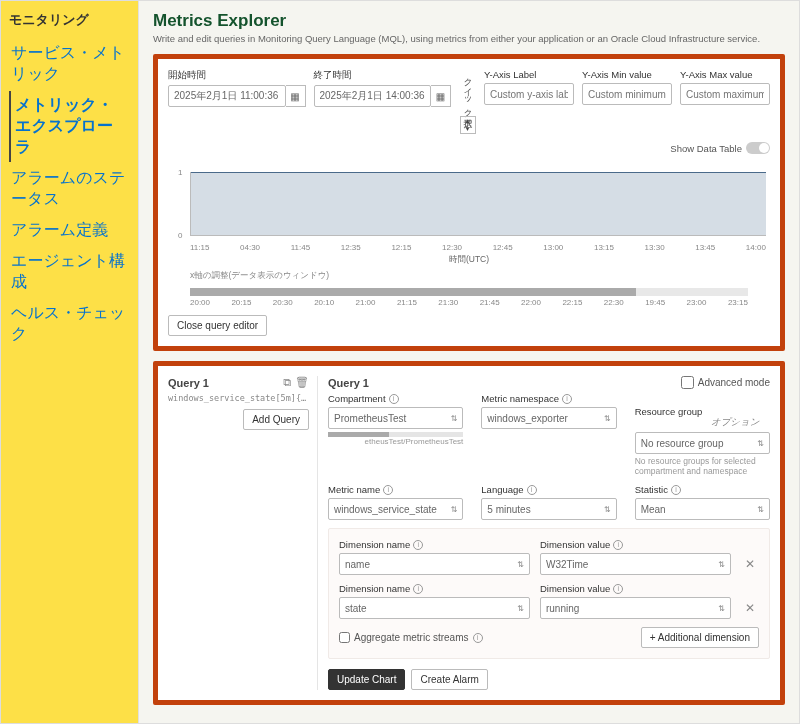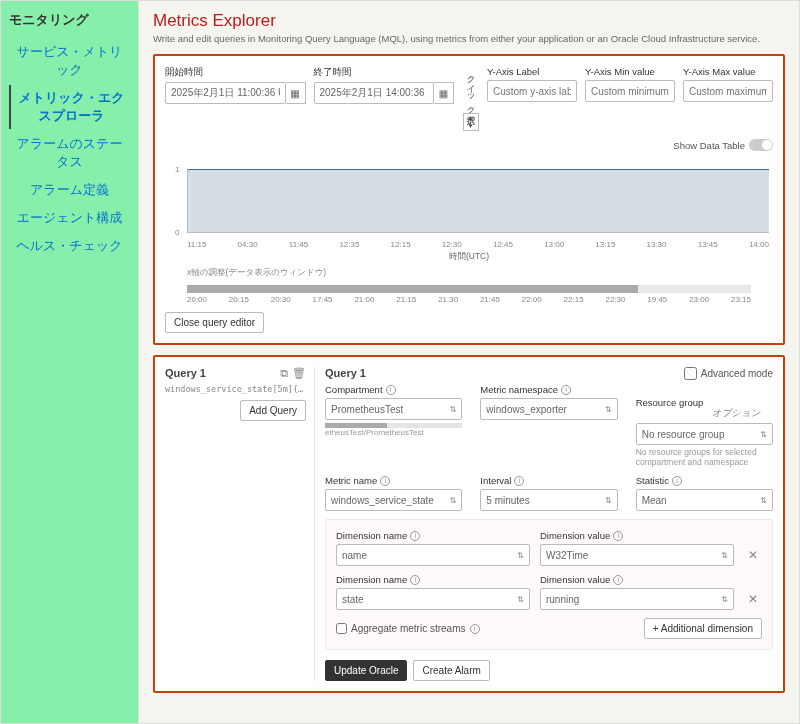--- a/index.html
+++ b/index.html
@@ -1,25 +1,25 @@
 <!DOCTYPE html>
 <html><head>
 <meta charset="utf-8">
 <style>
   * { box-sizing: border-box; margin: 0; padding: 0; }
   body { font-family: "Helvetica Neue", Arial, sans-serif; font-size: 11px; color: #444; }
   .page { display: flex; width: 800px; height: 724px; background: #f5f5f0; border: 1px solid #ddd; overflow: hidden; }
-  .sidebar { width: 138px; background: #86efac; padding: 10px 8px; border-right: 1px solid #e0e0e0; }
+  .sidebar { width: 138px; background: #fde047; padding: 10px 8px; border-right: 1px solid #e0e0e0; }
   .sidebar h3 { font-size: 13px; font-weight: 600; color: #333; margin-bottom: 10px; }
-  .sidebar a { display: block; font-size: 13px; color: #0572ce; text-decoration: none; padding: 4px 2px; margin-bottom: 2px; text-align: center; }
+  .sidebar a { display: block; font-size: 16px; color: #0572ce; text-decoration: none; padding: 4px 2px; margin-bottom: 2px; }
   .sidebar a.active { font-weight: 600; border-left: 2px solid #444; padding-left: 4px; }
   .main { flex: 1; padding: 10px 14px; overflow-y: auto; background: #f5f5f0; }
-  .main h1 { font-size: 17px; font-weight: 400; color: #b91c1c; margin-bottom: 2px; }
+  .main h1 { font-size: 17px; font-weight: 700; color: #14532d; margin-bottom: 2px; }
   .subtitle { font-size: 9.5px; color: #666; margin-bottom: 10px; }
-  .card { background: #fff; border: 2px solid #c2410c; padding: 10px; margin-bottom: 10px; border-radius: 2px; }
+  .card { background: #fff; border: 5px solid #c2410c; padding: 10px; margin-bottom: 10px; border-radius: 2px; }
   .controls-row { display: flex; gap: 8px; align-items: flex-start; margin-bottom: 8px; }
   .fld { display: flex; flex-direction: column; flex: 1; }
   .fld.sm { flex: 0 0 auto; width: 90px; }
   .fld-label { font-size: 9.5px; color: #333; margin-bottom: 3px; display: flex; align-items: center; gap: 3px; }
   .input, .select { font-size: 10px; padding: 3px 5px; border: 1px solid #bbb; border-radius: 2px; background: #fff; color: #666; height: 22px; width: 100%; }
   .dateinput { display: flex; align-items: center; }
   .dateinput .input { flex: 1; }
   .calico { width: 20px; border: 1px solid #bbb; border-left: none; height: 22px; display: flex; align-items: center; justify-content: center; font-size: 10px; color: #666; }
   .vert-label { writing-mode: vertical-rl; font-size: 9px; color: #555; padding: 2px; text-align: center; }
   .spin { display: flex; flex-direction: column; border: 1px solid #bbb; width: 16px; }
@@ -34,21 +34,21 @@
   .chart-ylab { position:absolute; left:10px; font-size:8px; color:#888; }
   .chart-axistitle { text-align:center; font-size:8.5px; color:#666; margin-top:2px; }
   .scroll-track { position:relative; height:8px; margin:6px 22px 2px 22px; background:#e8e8e8; }
   .scroll-thumb { position:absolute; left:0; width:80%; height:100%; background:#aaa; }
   .scroll-xlabels { display:flex; justify-content:space-between; margin:0 22px; font-size:8px; color:#888; }
   .btn { font-size:10px; padding:4px 8px; border:1px solid #bbb; background:#fff; border-radius:2px; cursor:pointer; color:#333; }
   .btn.primary { background:#333; color:#fff; border-color:#333; }
   .split { display:flex; gap:0; }
   .qleft { width:150px; border-right:1px solid #e5e5e5; padding-right:8px; }
   .qright { flex:1; padding-left:10px; }
-  .qhdr { display:flex; justify-content:space-between; align-items:flex-start; margin-bottom:4px; }
+  .qhdr { display:flex; justify-content:space-between; align-items:center; margin-bottom:4px; }
   .qtitle { font-size:11px; font-weight:600; color:#444; }
   .qicons { display:flex; gap:4px; color:#888; }
   .qcode { font-family: monospace; font-size:8.5px; color:#888; white-space:nowrap; overflow:hidden; text-overflow:ellipsis; margin-bottom:6px; }
   .adv { display:flex; align-items:center; gap:4px; font-size:10px; color:#555; }
   .row3 { display:flex; gap:18px; margin-bottom:8px; }
   .row3 > div { flex:1; }
   .sel-wrap { position:relative; }
   .sel-caret { position:absolute; right:6px; top:50%; transform:translateY(-50%); font-size:8px; color:#888; pointer-events:none; }
   .small-note { font-size:8.5px; color:#999; margin-top:2px; }
   .scroll-mini { height:5px; background:#e5e5e5; margin-top:3px; position:relative; }
@@ -148,21 +148,21 @@
       </div>
       <div class="chart-axistitle">時間(UTC)</div>
       <div style="font-size:8.5px;color:#888;margin:4px 0 0 22px;">x軸の調整(データ表示のウィンドウ)</div>
       <div class="scroll-track">
           <div class="scroll-thumb"></div>
         </div>
       <div class="scroll-xlabels">
         <span>20:00</span>
         <span>20:15</span>
         <span>20:30</span>
-        <span>17:45</span>
+        <span>20:10</span>
         <span>21:00</span>
         <span>21:15</span>
         <span>21:30</span>
         <span>21:45</span>
         <span>22:00</span>
         <span>22:15</span>
         <span>22:30</span>
         <span>19:45</span>
         <span>23:00</span>
         <span>23:15</span>
@@ -195,21 +195,21 @@
         </div>
 
         <div class="row3">
           <div class="fld">
             <div class="fld-label">
                 <span>Compartment</span>
                 <i class="info-ico">i</i>
               </div>
             <div class="sel-wrap"><input class="input" value="PrometheusTest" style=""><span class="sel-caret">⇅</span></div>
             <div class="scroll-mini"></div>
-            <div style="display:flex;justify-content:flex-start;font-size:8px;color:#999;">
+            <div style="display:flex;justify-content:flex-end;font-size:8px;color:#999;">
                 <span>etheusTest</span>
                 <span>/PrometheusTest</span>
               </div>
           </div>
           <div class="fld">
             <div class="fld-label">
                 <span>Metric namespace</span>
                 <i class="info-ico">i</i>
               </div>
             <div class="sel-wrap"><input class="input" value="windows_exporter" style=""><span class="sel-caret">⇅</span></div>
@@ -224,21 +224,21 @@
         <div class="row3">
           <div class="fld">
             <div class="fld-label">
                 <span>Metric name</span>
                 <i class="info-ico">i</i>
               </div>
             <div class="sel-wrap"><input class="input" value="windows_service_state" style=""><span class="sel-caret">⇅</span></div>
           </div>
           <div class="fld">
             <div class="fld-label">
-                <span>Interval</span>
+                <span>Language</span>
                 <i class="info-ico">i</i>
               </div>
             <div class="sel-wrap"><input class="input" value="5 minutes" style=""><span class="sel-caret">⇅</span></div>
           </div>
           <div class="fld">
             <div class="fld-label">
                 <span>Statistic</span>
                 <i class="info-ico">i</i>
               </div>
             <div class="sel-wrap"><input class="input" value="Mean" style=""><span class="sel-caret">⇅</span></div>
@@ -284,19 +284,19 @@
             <label class="chk">
               <input type="checkbox" style=""> 
                 <span>Aggregate metric streams</span> 
                 <i class="info-ico">i</i>
             </label>
             <button class="btn">+ Additional dimension</button>
           </div>
         </div>
 
         <div class="actions">
-          <button class="btn primary">Update Oracle</button>
+          <button class="btn primary">Update Chart</button>
           <button class="btn">Create Alarm</button>
         </div>
       </div>
     </div>
   </div>
 </div>
 
 </body></html>

